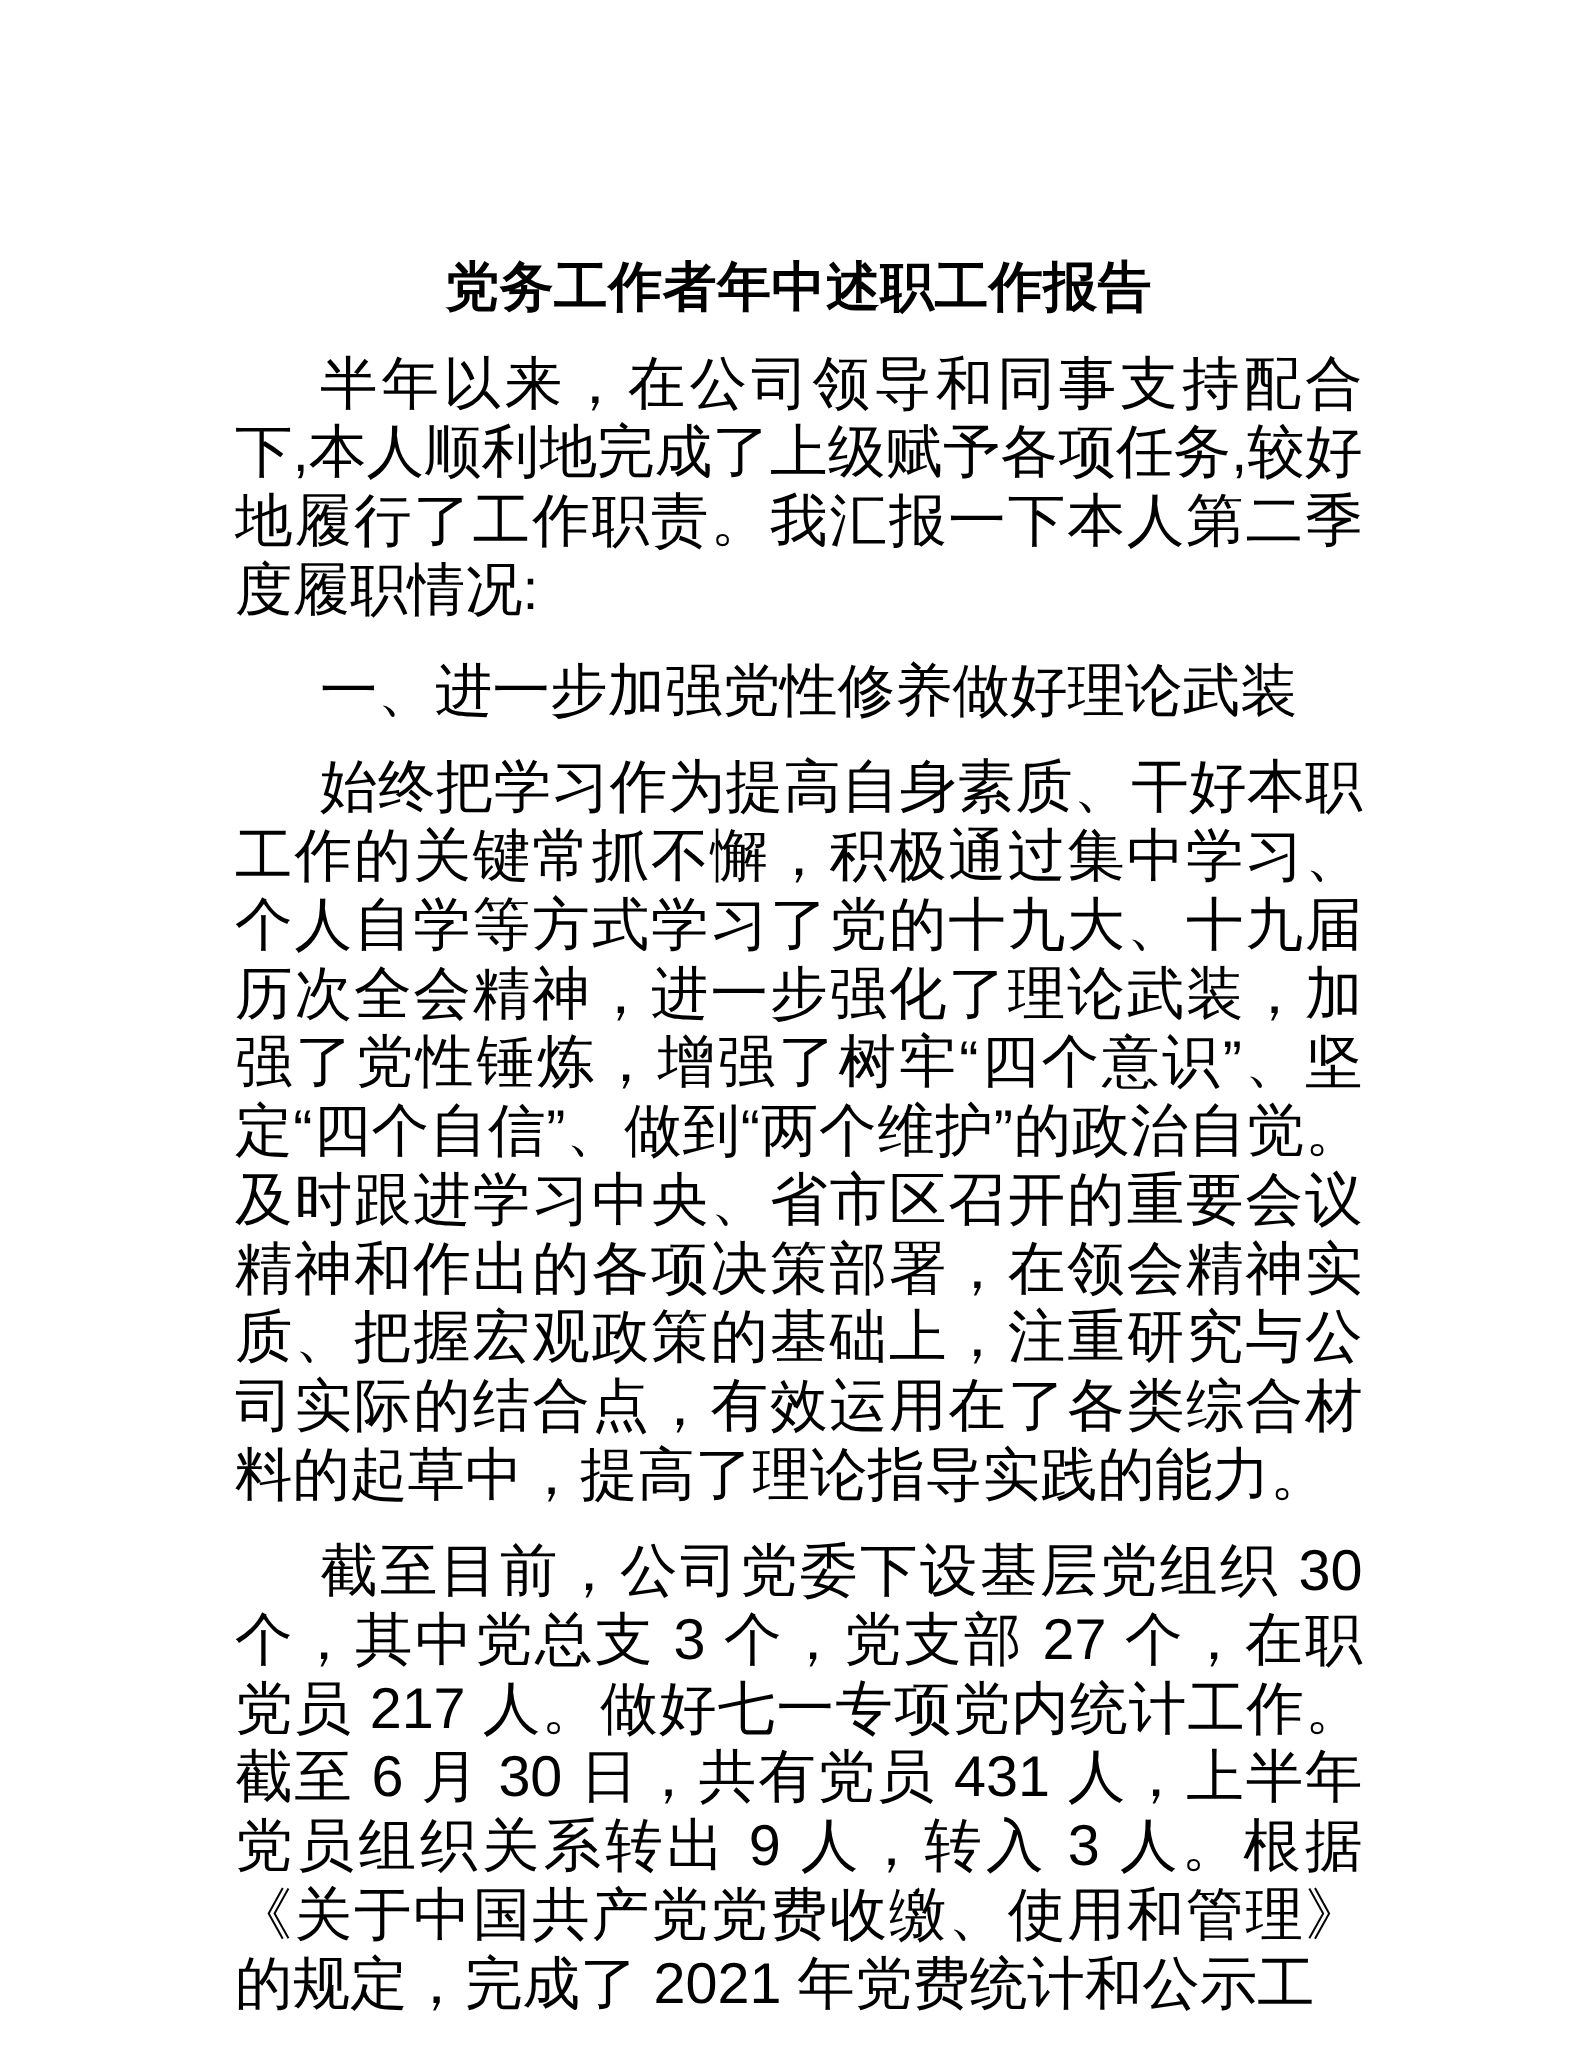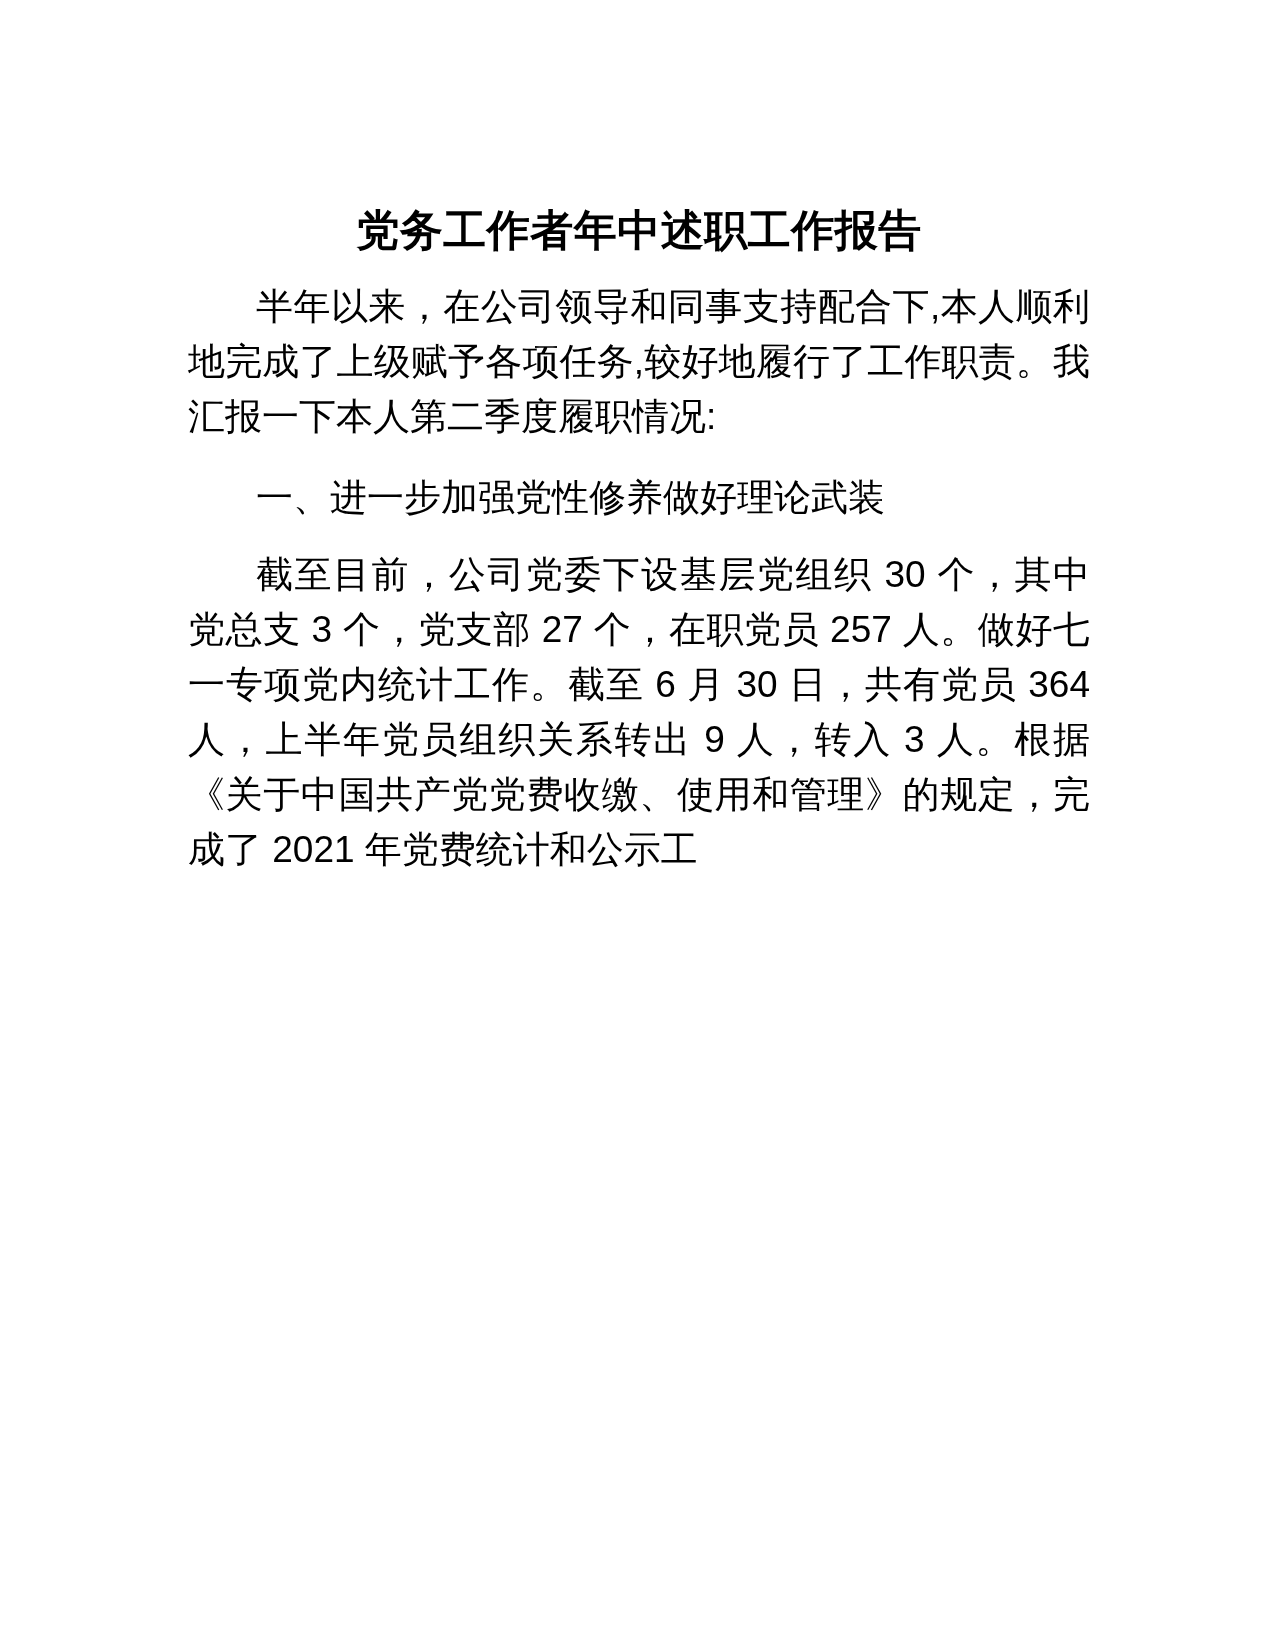--- a/index.html
+++ b/index.html
@@ -31,21 +31,21 @@
     font-weight: bold;
     text-align: center;
     letter-spacing: 0.5px;
     line-height: 1.2;
     margin: 0;
     padding-top: 205px;
     padding-bottom: 0;
     white-space: nowrap;
   }
   .para {
-    font-size: 37px;
+    font-size: 46px;
     line-height: 55px;
     text-align: justify;
     text-justify: inter-ideograph;
     text-indent: 68px;
     margin: 0;
     padding-top: 22px;
     letter-spacing: 0px;
   }
   .para.heading-para {
     padding-top: 26px;
@@ -57,18 +57,19 @@
 
 <div class="page">
   <div class="content">
 
     <h1 class="doc-title">党务工作者年中述职工作报告</h1>
 
     <p class="para">半年以来，在公司领导和同事支持配合下,本人顺利地完成了上级赋予各项任务,较好地履行了工作职责。我汇报一下本人第二季度履职情况:</p>
 
     <p class="para heading-para">一、进一步加强党性修养做好理论武装</p>
 
+    <p class="para">始终把学习作为提高自身素质、干好本职工作的关键常抓不懈，积极通过集中学习、个人自学等方式学习了党的十九大、十九届历次全会精神，进一步强化了理论武装，加强了党性锤炼，增强了树牢“四个意识”、坚定“四个自信”、做到“两个维护”的政治自觉。及时跟进学习中央、省市区召开的重要会议精神和作出的各项决策部署，在领会精神实质、把握宏观政策的基础上，注重研究与公司实际的结合点，有效运用在了各类综合材料的起草中，提高了理论指导实践的能力。</p>
 
 
-    <p class="para">截至目前，公司党委下设基层党组织 30 个，其中党总支 3 个，党支部 27 个，在职党员 257 人。做好七一专项党内统计工作。截至 6 月 30 日，共有党员 364 人，上半年党员组织关系转出 9 人，转入 3 人。根据《关于中国共产党党费收缴、使用和管理》的规定，完成了 2021 年党费统计和公示工</p>
+    <p class="para">截至目前，公司党委下设基层党组织 30 个，其中党总支 3 个，党支部 27 个，在职党员 217 人。做好七一专项党内统计工作。截至 6 月 30 日，共有党员 431 人，上半年党员组织关系转出 9 人，转入 3 人。根据《关于中国共产党党费收缴、使用和管理》的规定，完成了 2021 年党费统计和公示工</p>
 
   </div>
 </div>
 
 </body></html>

